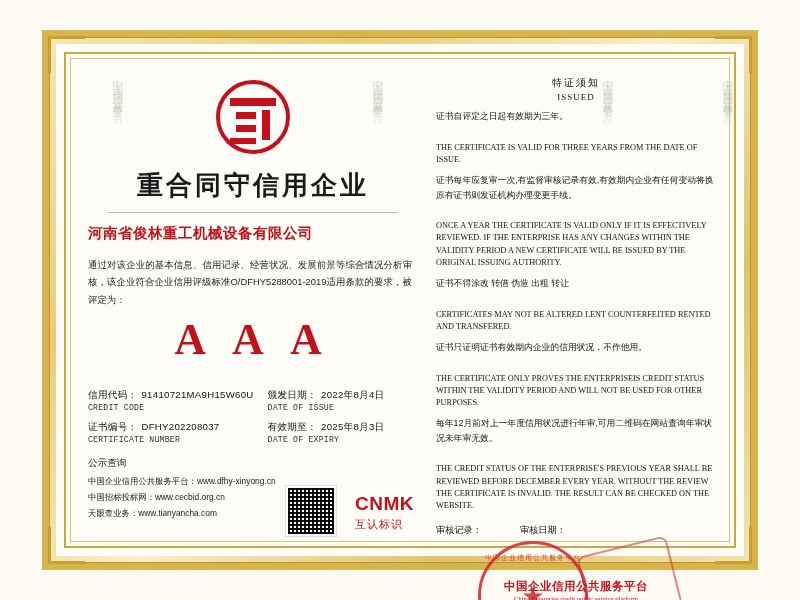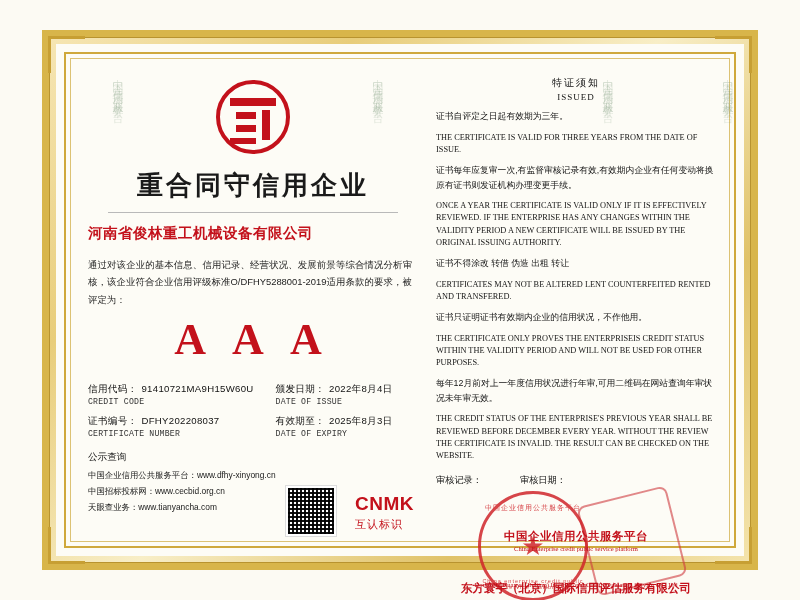--- a/index.html
+++ b/index.html
@@ -121,24 +121,24 @@
   .grade {
     text-align: center;
     color: #c3111b;
     font-family: "Liberation Serif", serif;
     font-size: 44px;
     font-weight: bold;
     letter-spacing: 10px;
     margin-top: 6px;
   }
   .fields {
-    margin-top: 18px;
+    margin-top: 24px;
     display: flex;
     flex-direction: row;
-    gap: 22px;
+    gap: 14px;
   }
   .fields-col { flex: 1; }
   .field {
     margin-bottom: 9px;
   }
   .field-cn {
     font-size: 9.6px;
     color: #111;
     letter-spacing: 0.3px;
     white-space: nowrap;
@@ -220,21 +220,21 @@
   .note-cn {
     font-size: 8.8px;
     color: #151515;
     line-height: 1.65;
   }
   .note-en {
     font-size: 8.3px;
     color: #151515;
     font-family: "Liberation Serif", serif;
     line-height: 1.48;
-    margin-top: 8px;
+    margin-top: 18px;
   }
   .sign-row {
     display: flex;
     gap: 38px;
     margin-top: 12px;
     font-size: 9.2px;
     color: #111;
   }
   .stamp-area {
     position: relative;

